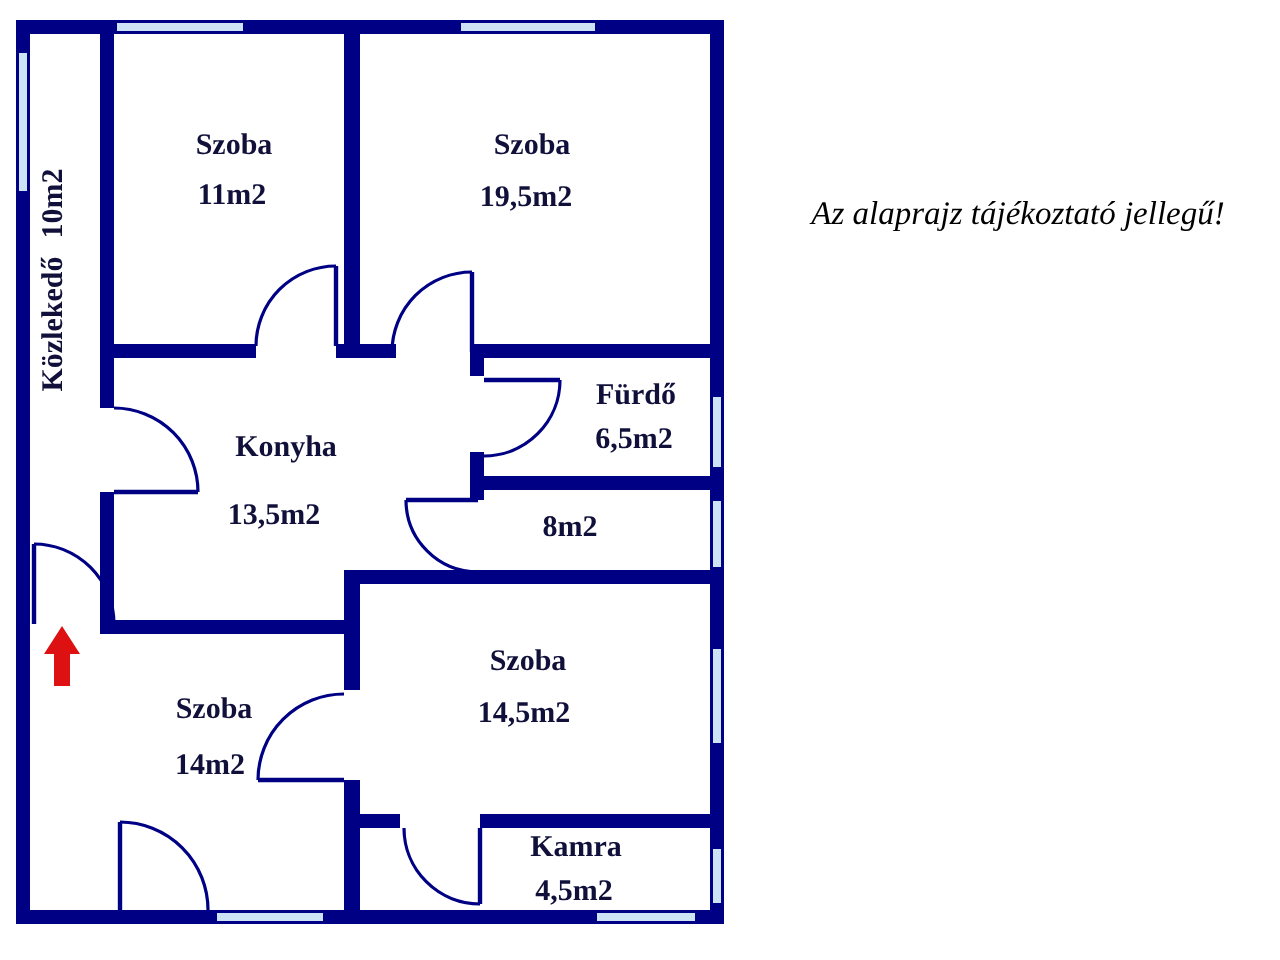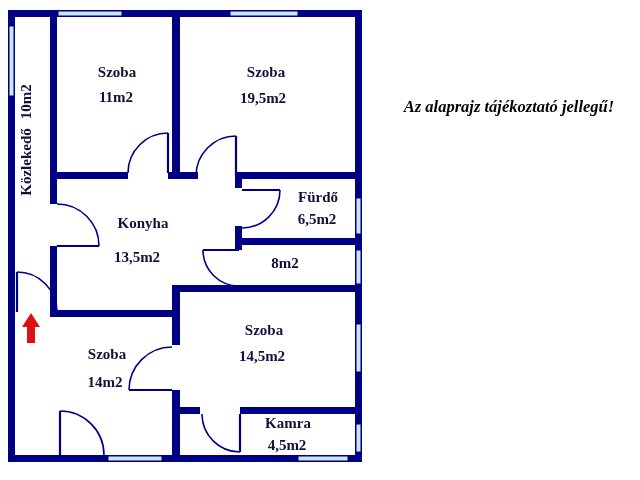--- a/index.html
+++ b/index.html
@@ -12,21 +12,21 @@
   .window{fill:#cde3f6;stroke:#000085;stroke-width:1;}
   .door-arc{fill:none;stroke:#000085;stroke-width:1.6;}
   .door-leaf{stroke:#000085;stroke-width:2.2;}
   .room-label{
     font-family:"Liberation Serif","DejaVu Serif",serif;
     font-weight:bold;font-size:15px;fill:#10103a;
   }
   .arrow{fill:#dd1111;}
   .disclaimer{
     position:absolute;left:384px;top:97px;width:250px;
-    font-weight:bold;font-style:italic;font-size:16.5px;color:#000000;
+    font-weight:normal;font-style:italic;font-size:16.5px;color:#000000;
     text-align:center;white-space:nowrap;
   }
 </style>
 </head>
 <body>
 
 <div class="screen">
 
   <svg class="plan-svg" width="640" height="480" viewBox="0 0 640 480">
 

